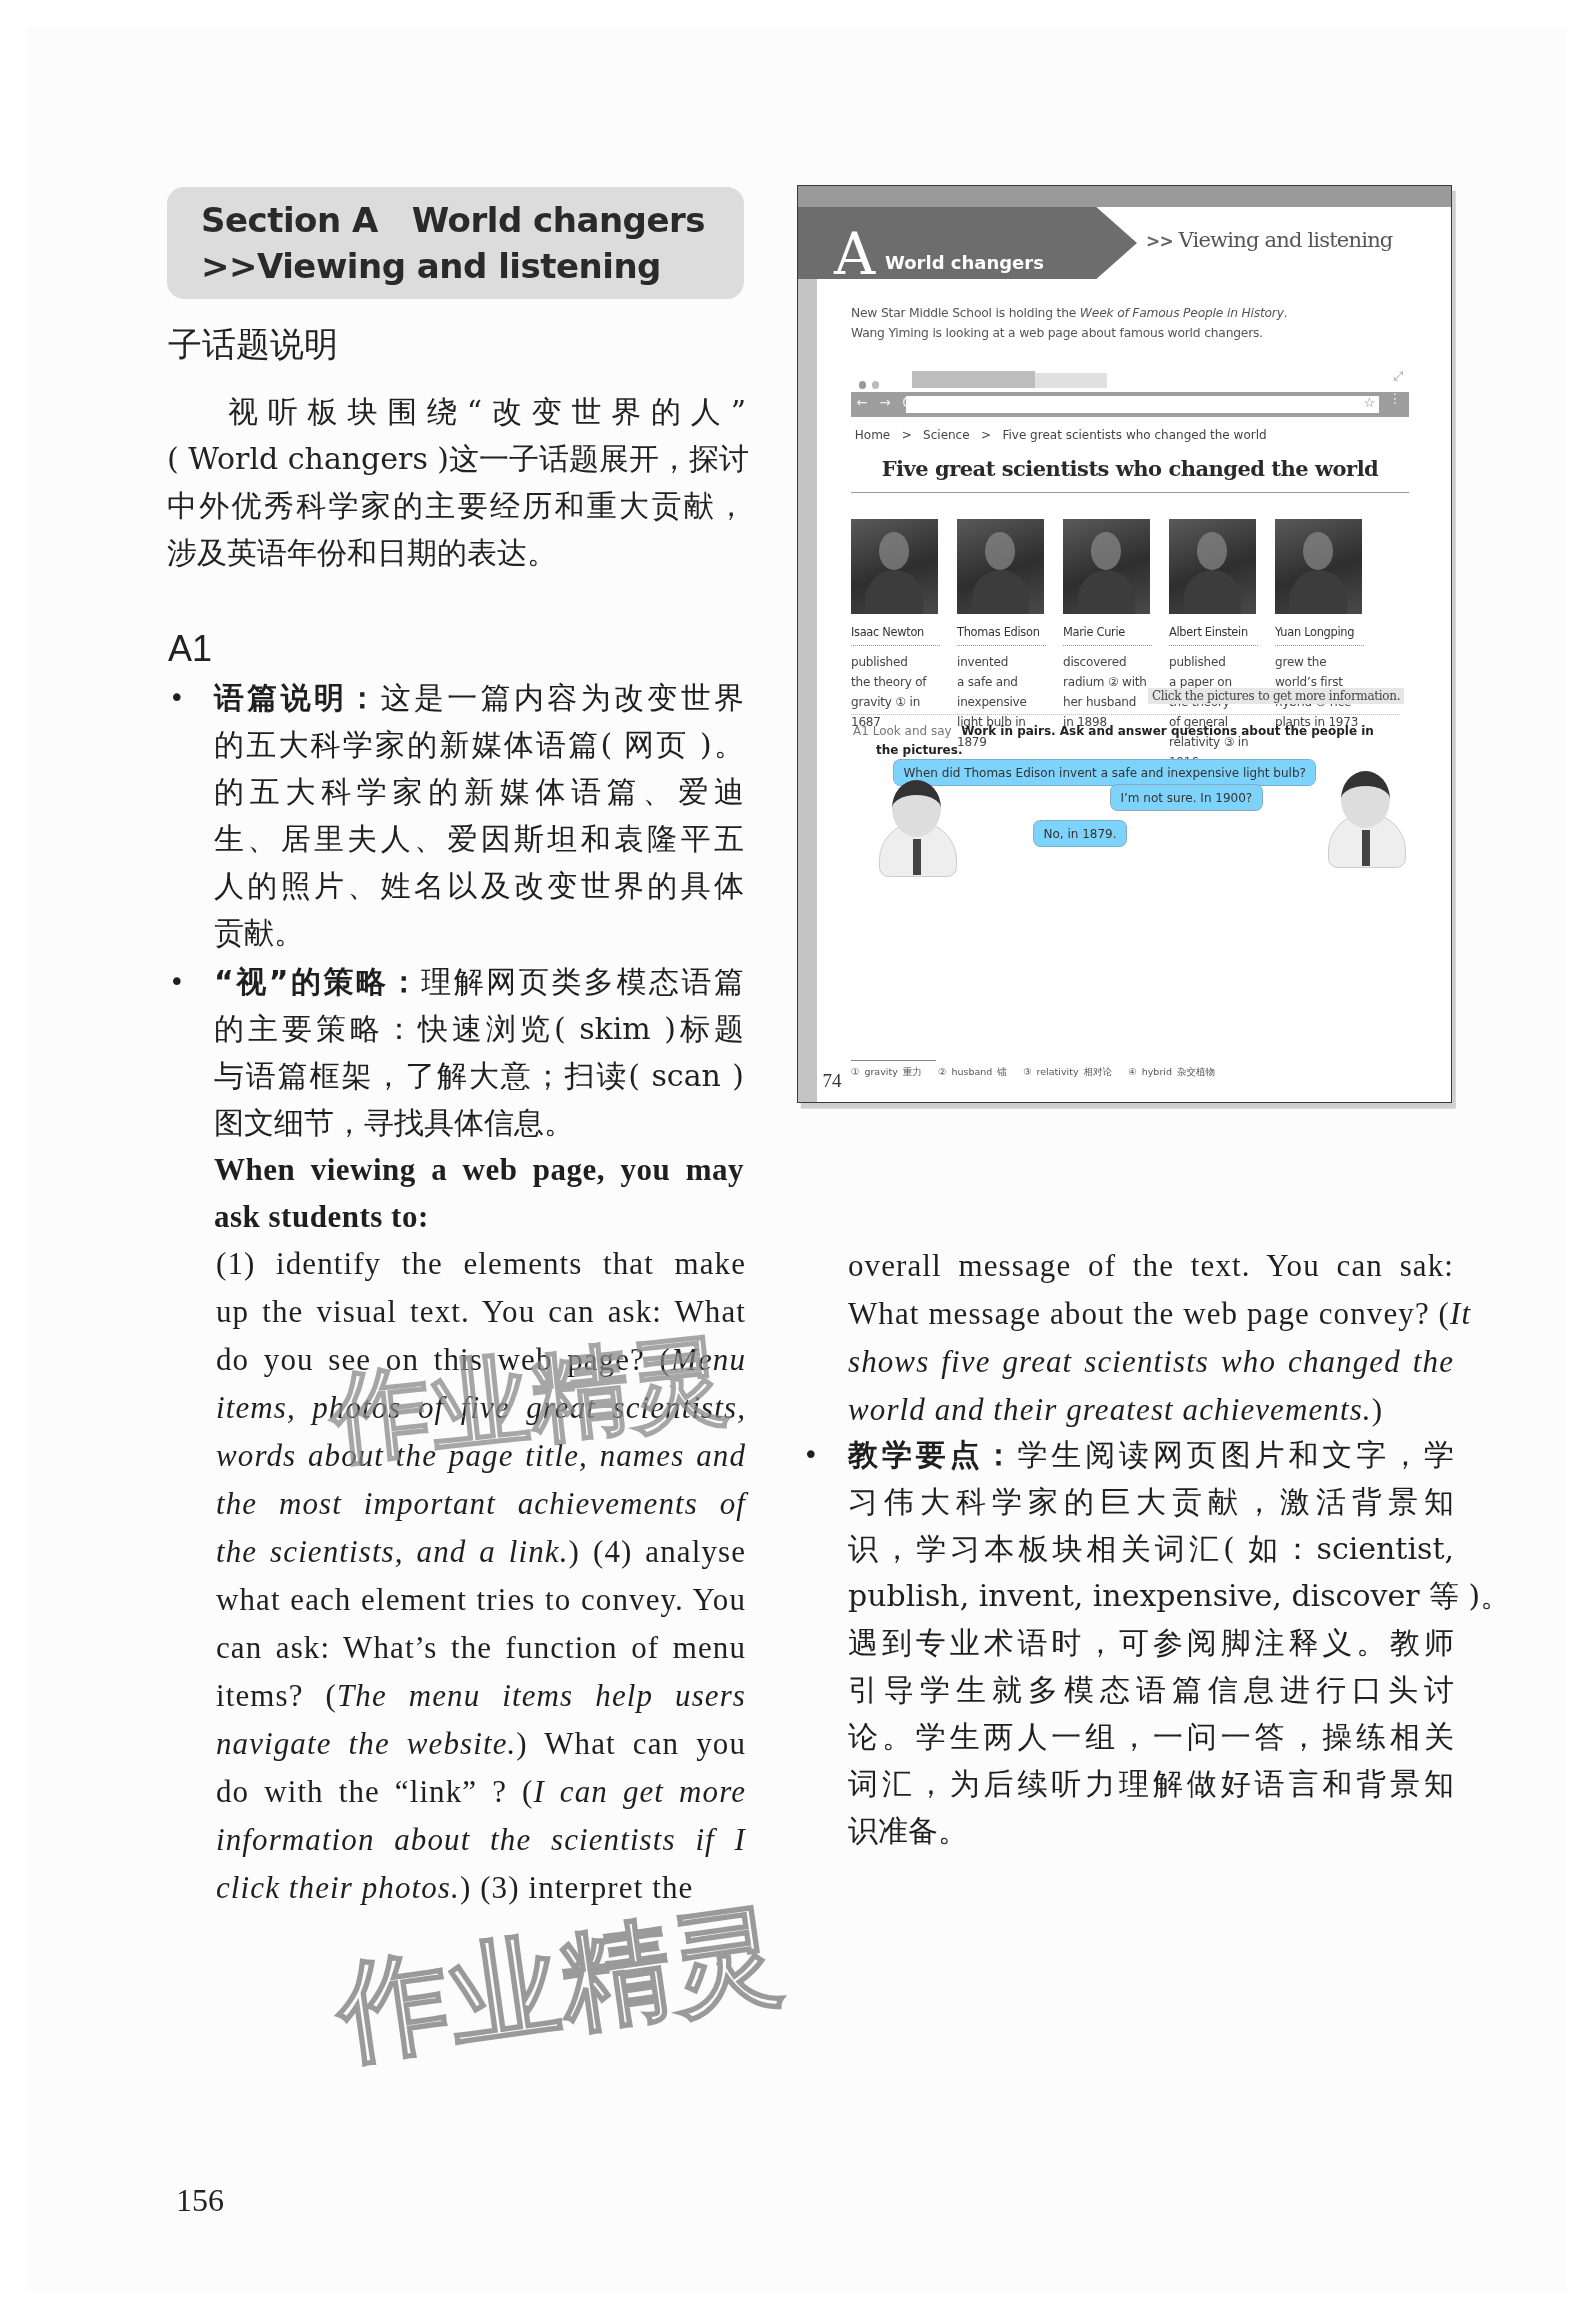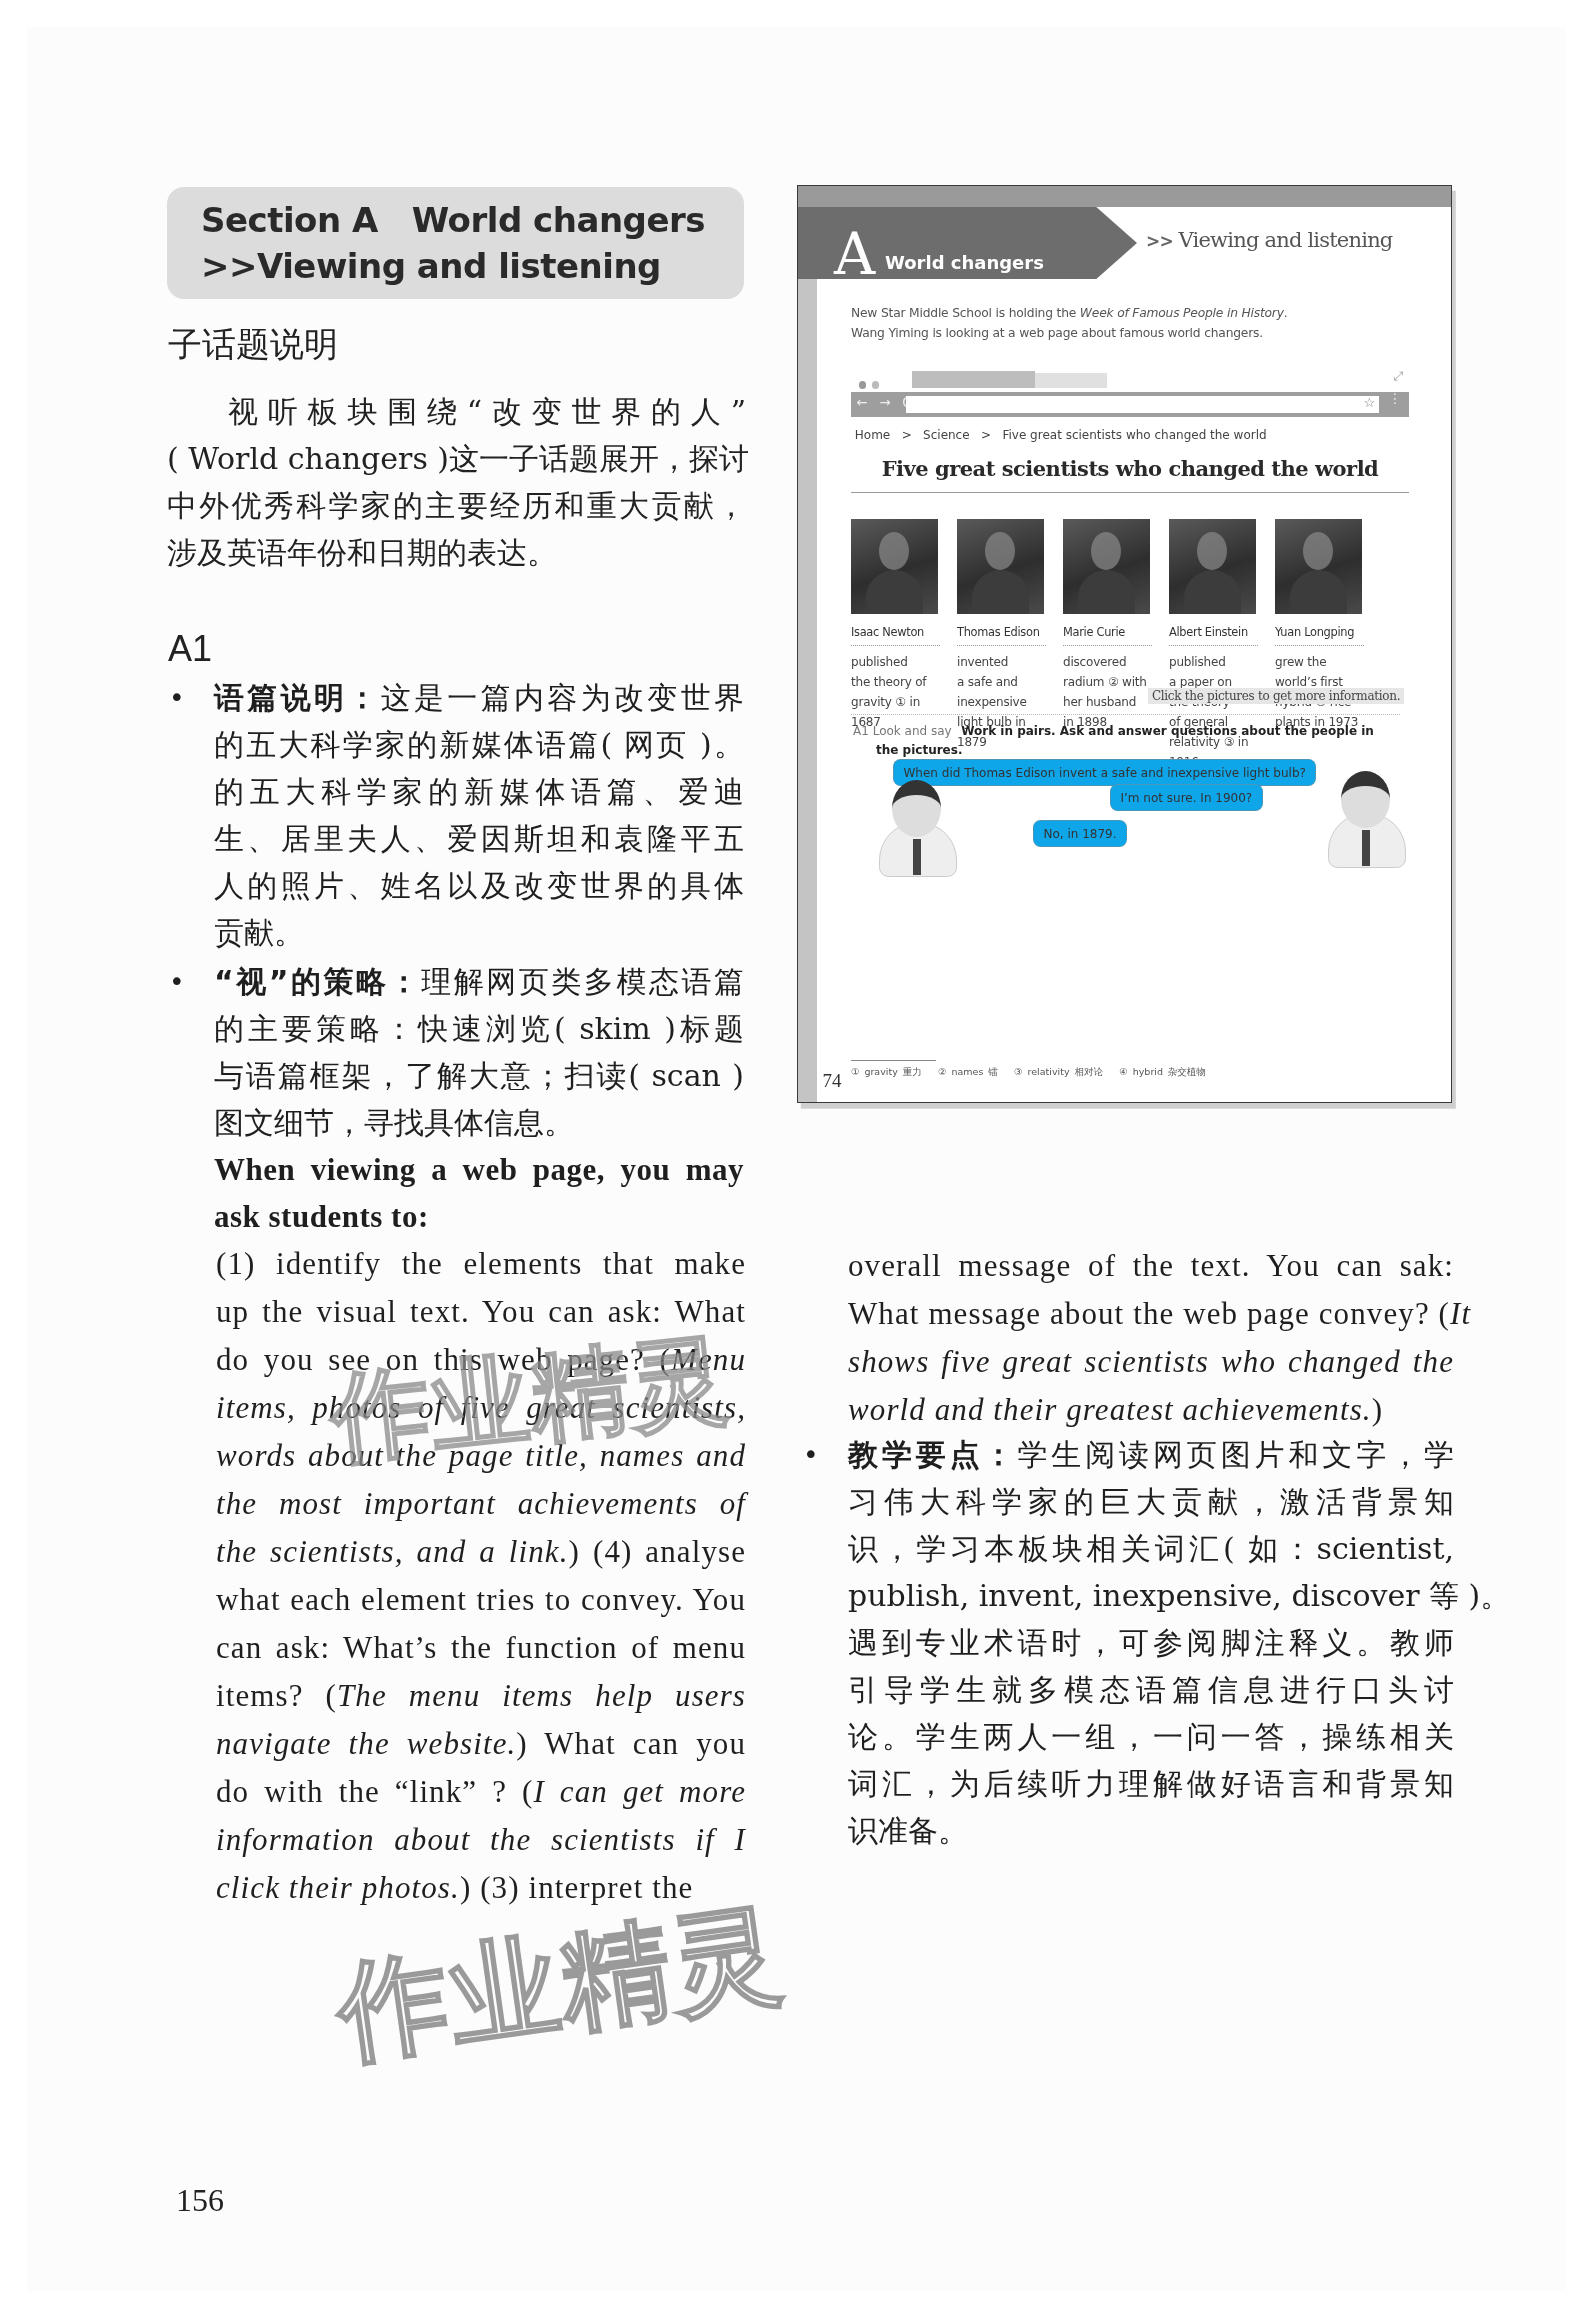--- a/index.html
+++ b/index.html
@@ -105,21 +105,21 @@
 
   .click-note { position: absolute; right: 47px; top: 502px; font-family: "DejaVu Serif", serif; font-size: 12px; color: #444; background: #e6e6e6; padding: 0.9px 3.8px; letter-spacing: -0.3px; }
   .dotted-rule { position: absolute; left: 53px; top: 528px; width: 549px; border-top: 0.9px dotted #bbb; }
 
   .task { position: absolute; left: 55px; top: 536px; width: 558px; font-size: 12px; line-height: 19px; color: #222; }
   .task .num { color: #777; }
   .task .ls { color: #777; margin-right: 5.7px; }
   .task .instr { font-weight: bold; }
   .task .instr2 { display: block; padding-left: 23px; font-weight: bold; }
 
-  .bubble { position: absolute; border: 0.9px dotted #888; border-radius: 7.6px; background: #0ea5e9; font-size: 12px; color: #333; padding: 5.7px 9.5px; white-space: nowrap; }
+  .bubble { position: absolute; border: 0.9px dotted #888; border-radius: 7.6px; background: #7dd3fc; font-size: 12px; color: #333; padding: 5.7px 9.5px; white-space: nowrap; }
   .bubble.q { left: 95px; top: 573px; }
   .bubble.a1 { left: 312px; top: 598px; }
   .bubble.a2 { left: 235px; top: 634px; }
 
   .avatar { position: absolute; width: 76px; height: 95px; }
   .avatar .head { position: absolute; left: 13.2px; top: 0; width: 49px; height: 57px; border-radius: 50%; background: #ddd; border-top: 15px solid #333; box-sizing: border-box; }
   .avatar .body { position: absolute; left: 0; top: 42px; width: 76px; height: 53px; border-radius: 38px 38px 9.5px 9.5px; background: #eee; border: 0.9px solid #ccc; }
   .avatar .tie { position: absolute; left: 34px; top: 59px; width: 7.6px; height: 36px; background: #444; }
   .avatar.boy { left: 81px; top: 594px; }
   .avatar.girl { left: 530px; top: 585px; }
@@ -314,19 +314,19 @@
   </div>
   <div class="avatar girl">
     <div class="body"></div>
       <div class="head"></div>
       <div class="tie"></div>
   </div>
 
   <div class="footnote-rule"></div>
   <div class="footnotes">
     <span>① gravity 重力</span>
-    <span>② names 镭</span>
+    <span>② husband 镭</span>
     <span>③ relativity 相对论</span>
     <span>④ hybrid 杂交植物</span>
   </div>
   <div class="fig-page-number">74</div>
 </div>
 
 
 </body></html>

